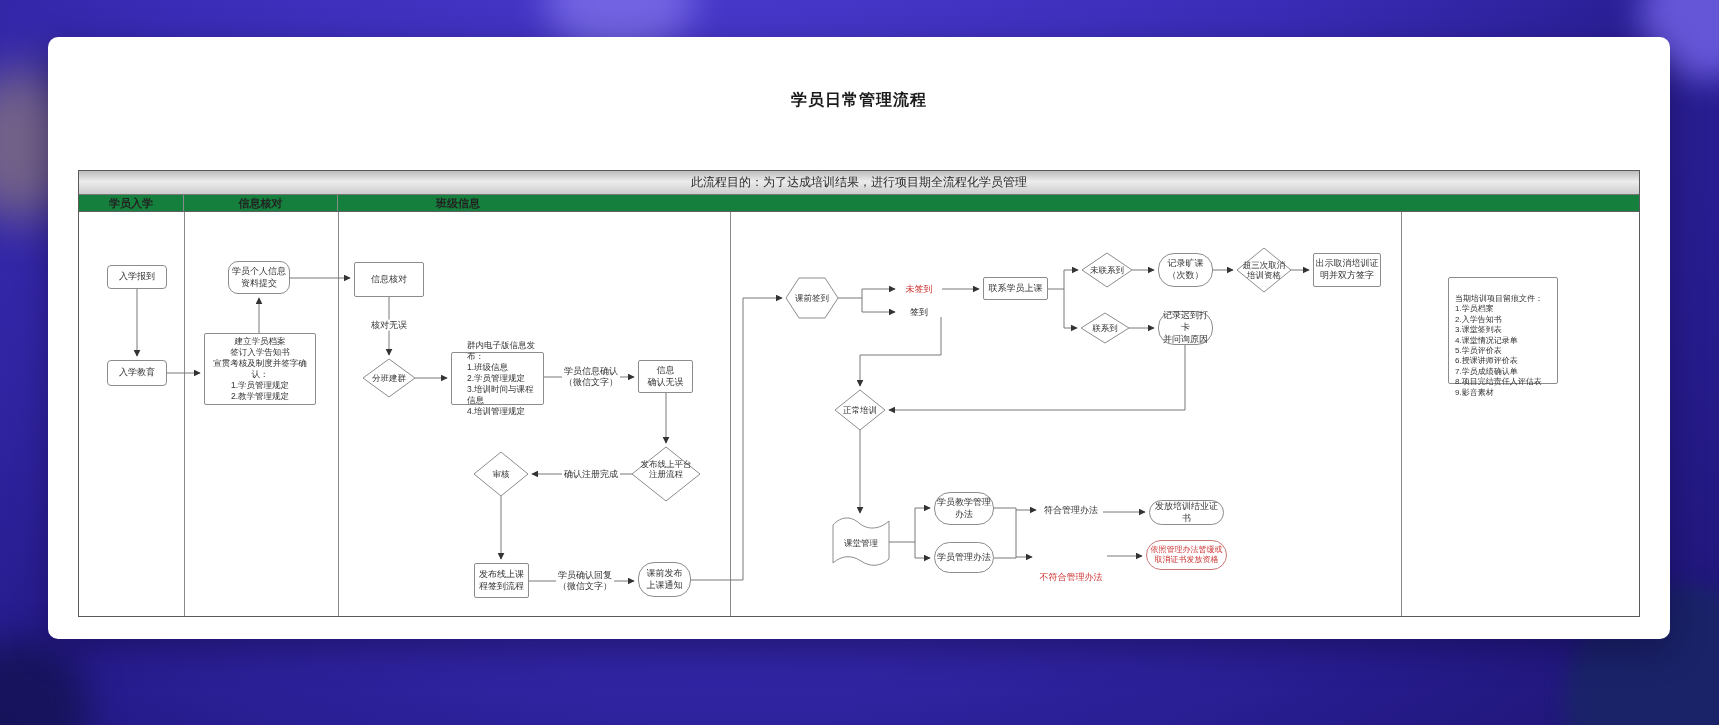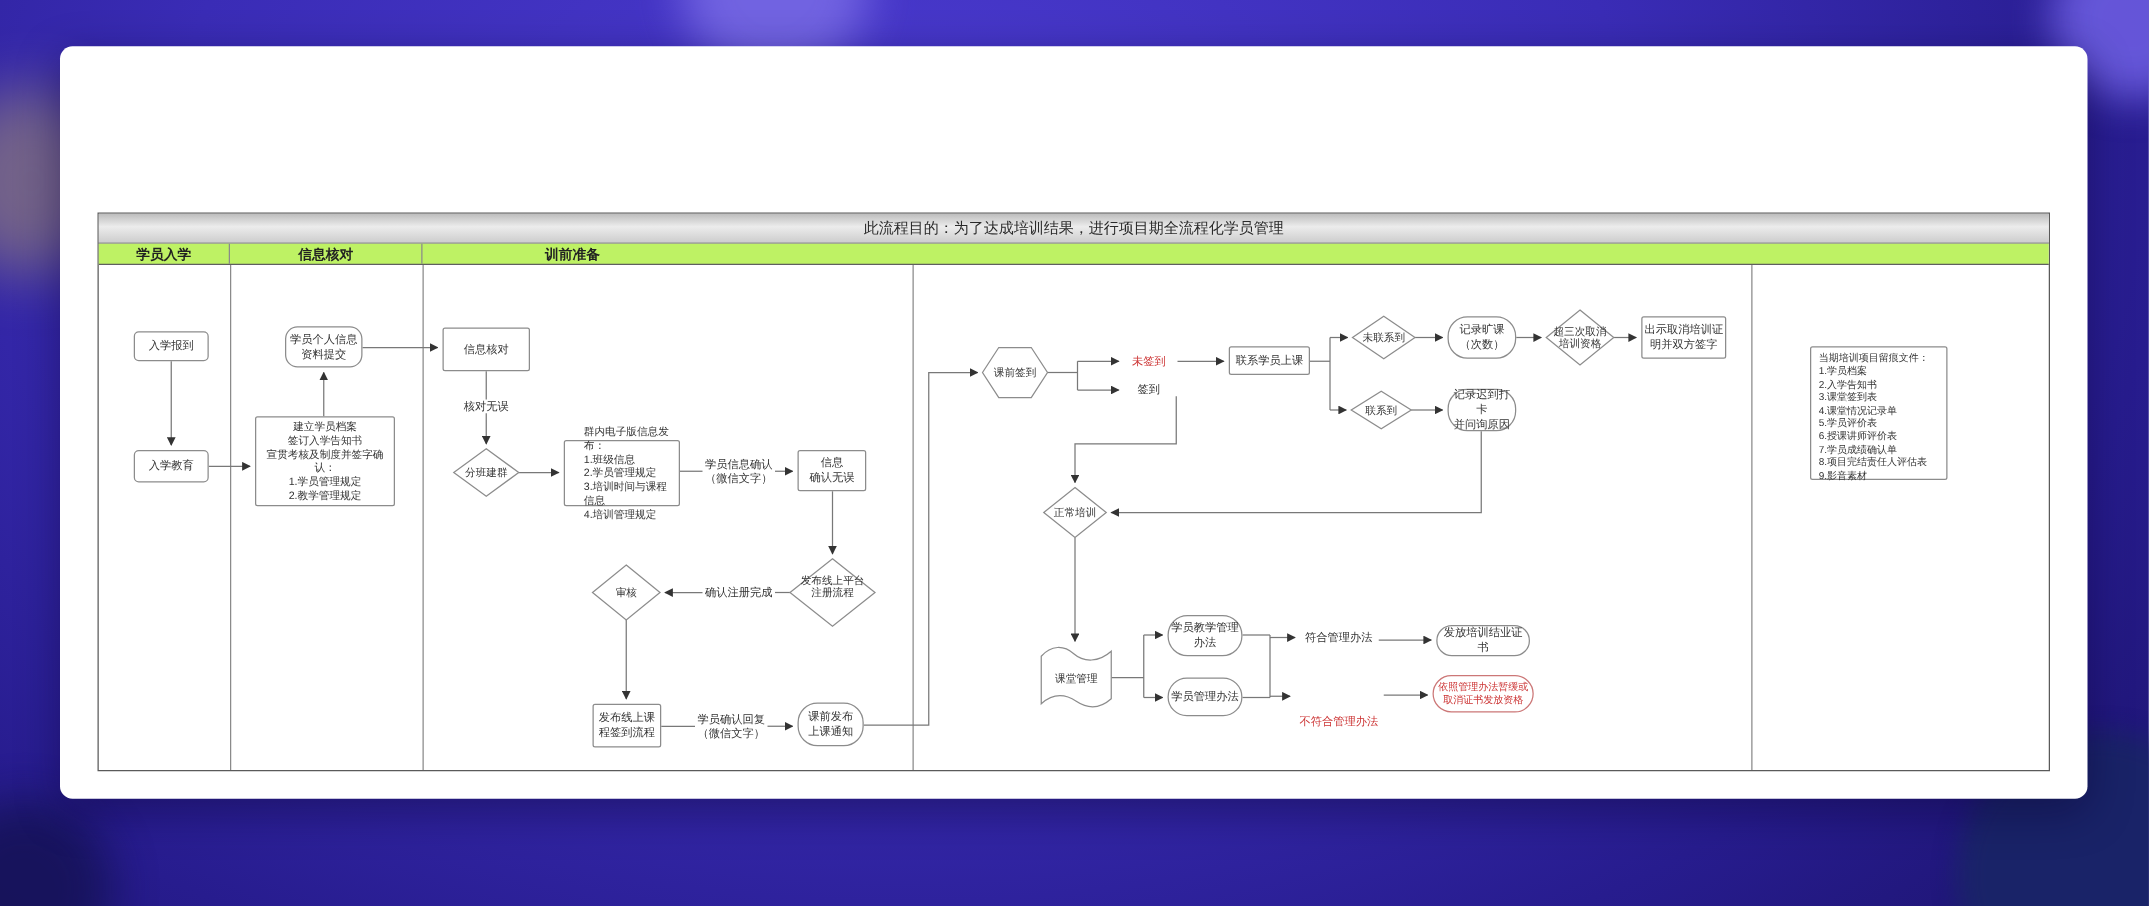--- a/index.html
+++ b/index.html
@@ -31,21 +31,21 @@
   }
   .banner{
     position:absolute;left:0;top:0;width:100%;height:24px;box-sizing:border-box;
     background:linear-gradient(to bottom,#bdbdbd,#ececec 45%,#cdcdcd);
     border-bottom:1px solid #777;
     display:flex;align-items:center;justify-content:center;
     font-size:12px;color:#2a2a2a;
   }
   .lane-headers{
     position:absolute;left:0;top:24px;width:100%;height:17px;box-sizing:border-box;
-    display:flex;border-bottom:1px solid #5f5f5f;background:#bef264;
+    display:flex;border-bottom:1px solid #5f5f5f;background:#15803d;
   }
   .lane-h{
     box-sizing:border-box;border-right:1px solid #8a8a8a;
     display:flex;align-items:center;justify-content:center;
     font-size:11px;font-weight:bold;color:#222;
   }
   .lane-h:last-child{border-right:none;}
   .vsep{position:absolute;top:41px;bottom:0;width:1px;background:#8a8a8a;}
 
   .layer{position:absolute;left:0;top:0;width:1562px;height:447px;}
@@ -79,27 +79,28 @@
 </head>
 <body>
 
 <div class="blob blob1"></div>
 <div class="blob blob2"></div>
 <div class="blob blob3"></div>
 <div class="blob blob4"></div>
 <div class="blob blob5"></div>
 
 <div class="card">
+  <div class="title">学员日常管理流程</div>
 
   <div class="flow-table">
     <div class="banner">此流程目的：为了达成培训结果，进行项目期全流程化学员管理</div>
     <div class="lane-headers">
       <div class="lane-h" style="width:105px">学员入学</div>
       <div class="lane-h" style="width:154px">信息核对</div>
-      <div class="lane-h" style="width:240px">训前准备</div>
+      <div class="lane-h" style="width:240px">班级信息</div>
     </div>
     <div class="vsep" style="left:105px"></div>
     <div class="vsep" style="left:259px"></div>
     <div class="vsep" style="left:651px"></div>
     <div class="vsep" style="left:1322px"></div>
 
     <svg class="layer" viewBox="0 0 1562 447">
       <defs>
         <marker id="ah" viewBox="0 0 10 10" refX="9" refY="5" markerWidth="7" markerHeight="7" orient="auto-start-reverse">
           <path d="M0,0 L10,5 L0,10 z" fill="#333"></path>
@@ -190,21 +191,21 @@
       <div class="node" style="left:1234px;top:82px;width:68px;height:34px">出示取消培训证
 明并双方签字</div>
       <div class="node stadium" style="left:1079px;top:140px;width:55px;height:34px">记录迟到打卡
 并问询原因</div>
       <div class="node stadium" style="left:855px;top:321px;width:60px;height:33px">学员教学管理
 办法</div>
       <div class="node stadium" style="left:855px;top:371px;width:60px;height:31px">学员管理办法</div>
       <div class="node stadium" style="left:1070px;top:329px;width:75px;height:25px">发放培训结业证书</div>
       <div class="node stadium redbox tiny" style="left:1067px;top:369px;width:81px;height:30px">依照管理办法暂缓或
 取消证书发放资格</div>
-      <div class="node tiny leftalign" style="left:1369px;top:106px;width:110px;height:107px;padding:4px 6px;align-items:flex-start">当期培训项目留痕文件：
+      <div class="node tiny leftalign" style="left:1369px;top:106px;width:110px;height:107px;padding:16px 6px;align-items:flex-start">当期培训项目留痕文件：
 1.学员档案
 2.入学告知书
 3.课堂签到表
 4.课堂情况记录单
 5.学员评价表
 6.授课讲师评价表
 7.学员成绩确认单
 8.项目完结责任人评估表
 9.影音素材</div>
 

